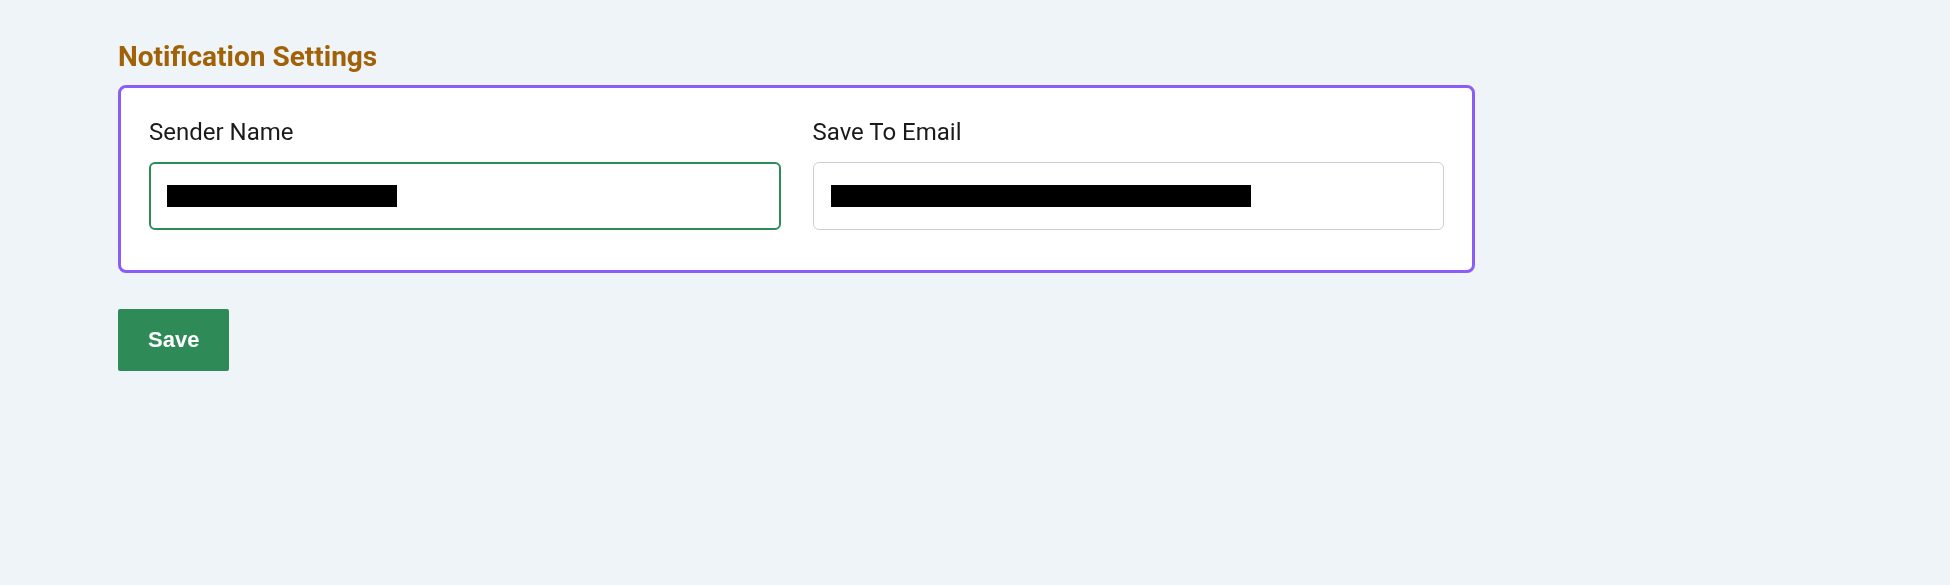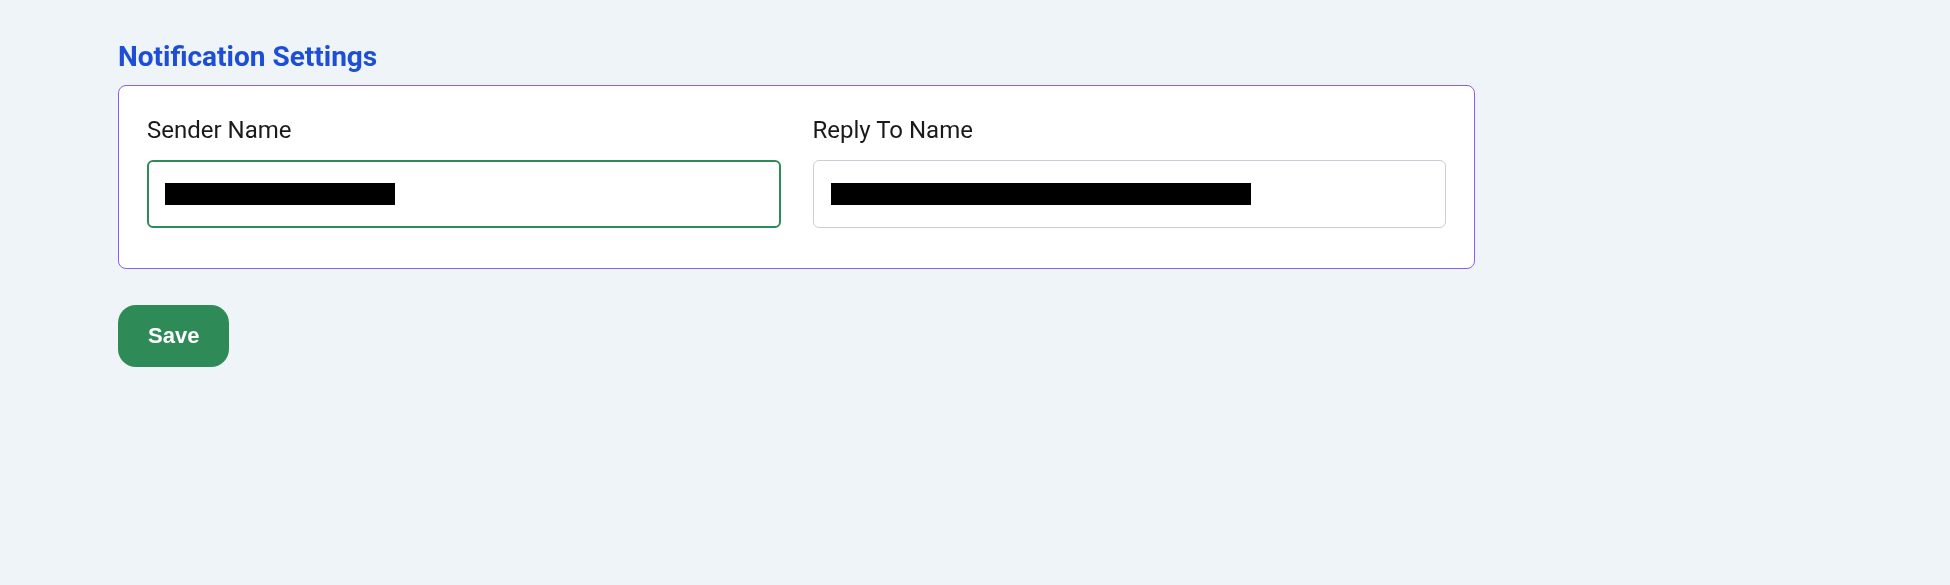--- a/index.html
+++ b/index.html
@@ -14,31 +14,31 @@
       height: 585px;
       padding: 40px 0;
     }
     .container {
       padding-left: 118px;
       padding-right: 475px;
     }
     .section-title {
       font-size: 28px;
       font-weight: 700;
-      color: #1d4ed8;
+      color: #a16207;
       margin-bottom: 12px;
     }
     .section-description {
       font-size: 24px;
       color: #5a6169;
       margin-bottom: 40px;
     }
     .form-card {
       background: #ffffff;
-      border: 1px solid #8b5cf6;
+      border: 3px solid #8b5cf6;
       border-radius: 8px;
       padding: 30px 28px 40px 28px;
       display: flex;
       gap: 32px;
       margin-bottom: 36px;
     }
     .form-group {
       flex: 1;
       display: flex;
       flex-direction: column;
@@ -79,21 +79,21 @@
     }
     .redaction.long {
       width: 420px;
     }
     .save-button {
       background-color: #2e8b57;
       color: #ffffff;
       font-size: 22px;
       font-weight: 600;
       border: none;
-      border-radius: 18px;
+      border-radius: 2px;
       padding: 18px 30px;
       cursor: pointer;
     }
   </style>
 </head>
 <body>
 
 <div class="container">
 
   <h2 class="section-title">Notification Settings</h2>
@@ -102,21 +102,21 @@
 
     <div class="form-group">
       <label class="form-label">Sender Name</label>
       <div class="input-wrap">
         <input type="text" class="text-input focused" value="" style="">
         <div class="redaction short"></div>
       </div>
     </div>
 
     <div class="form-group">
-      <label class="form-label">Reply To Name</label>
+      <label class="form-label">Save To Email</label>
       <div class="input-wrap">
         <input type="text" class="text-input" value="" style="">
         <div class="redaction long"></div>
       </div>
     </div>
 
   </div>
 
   <button class="save-button">Save</button>
 

